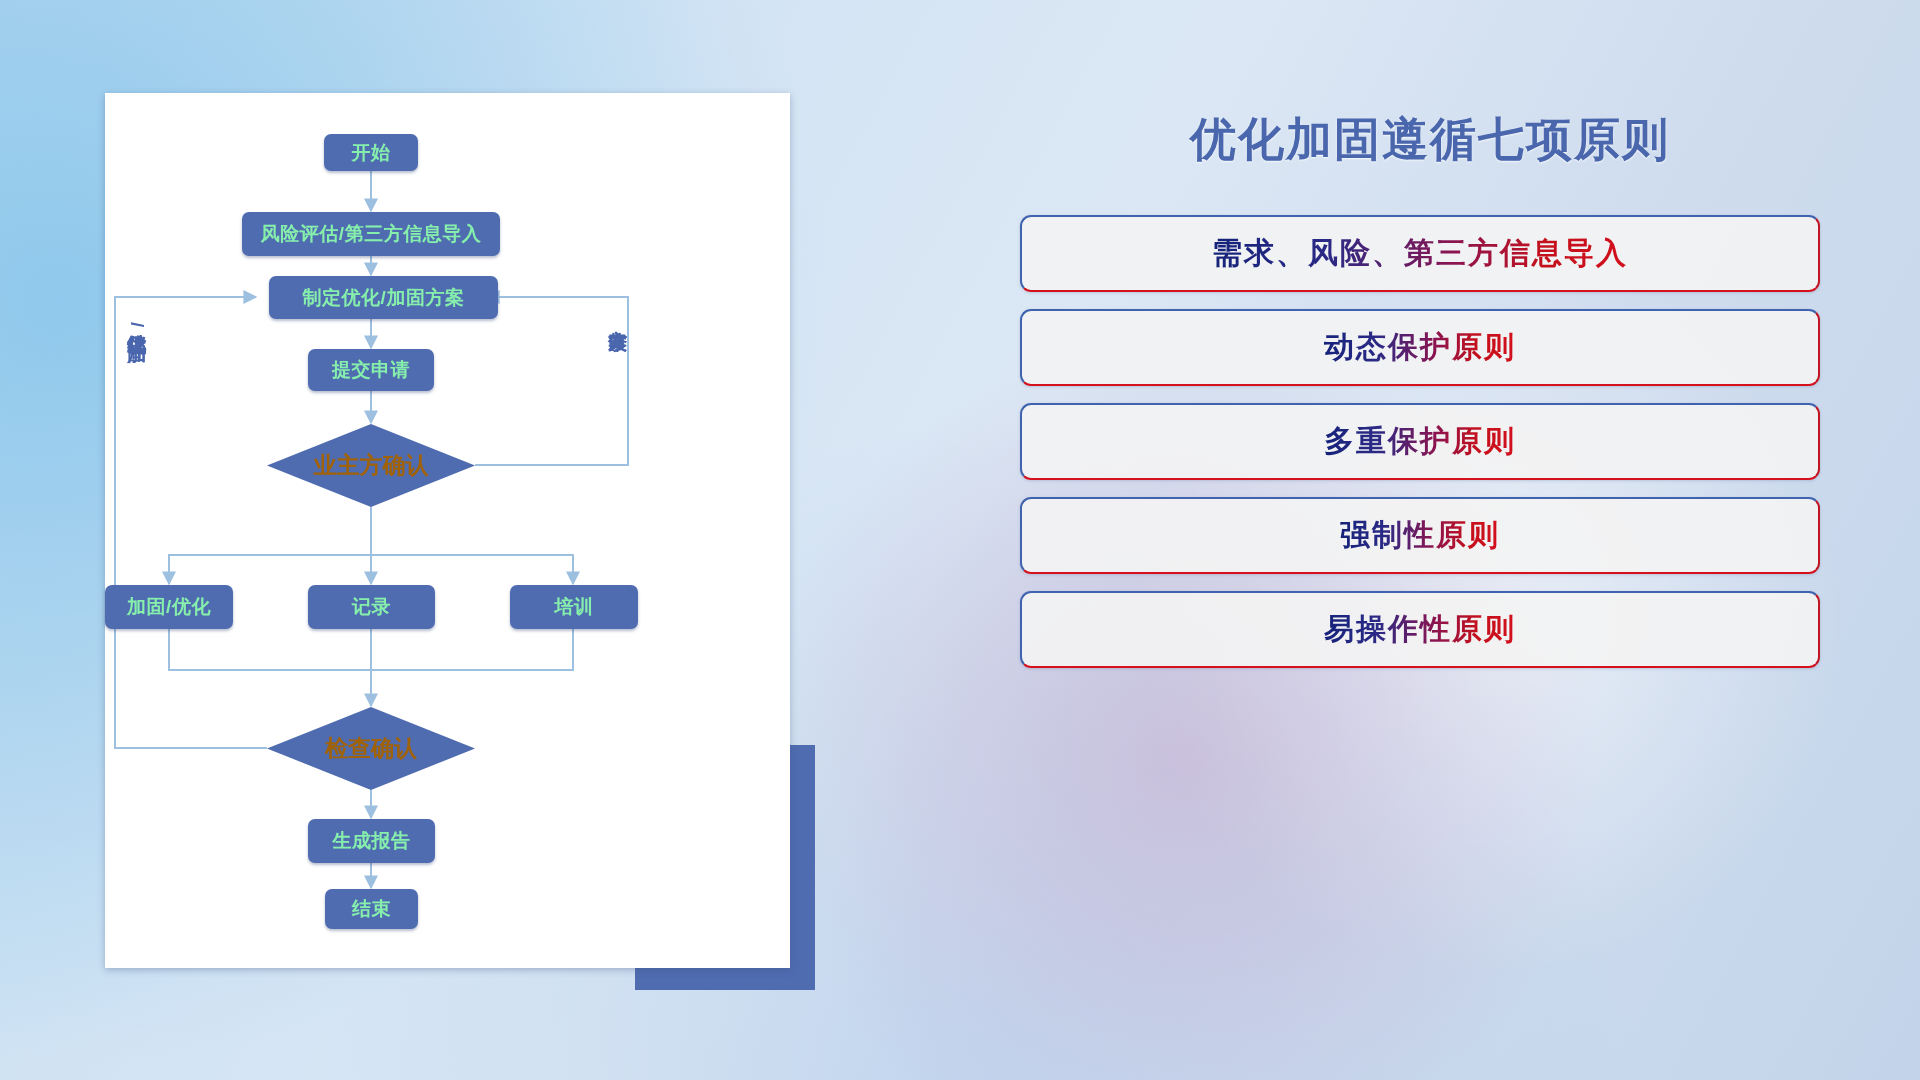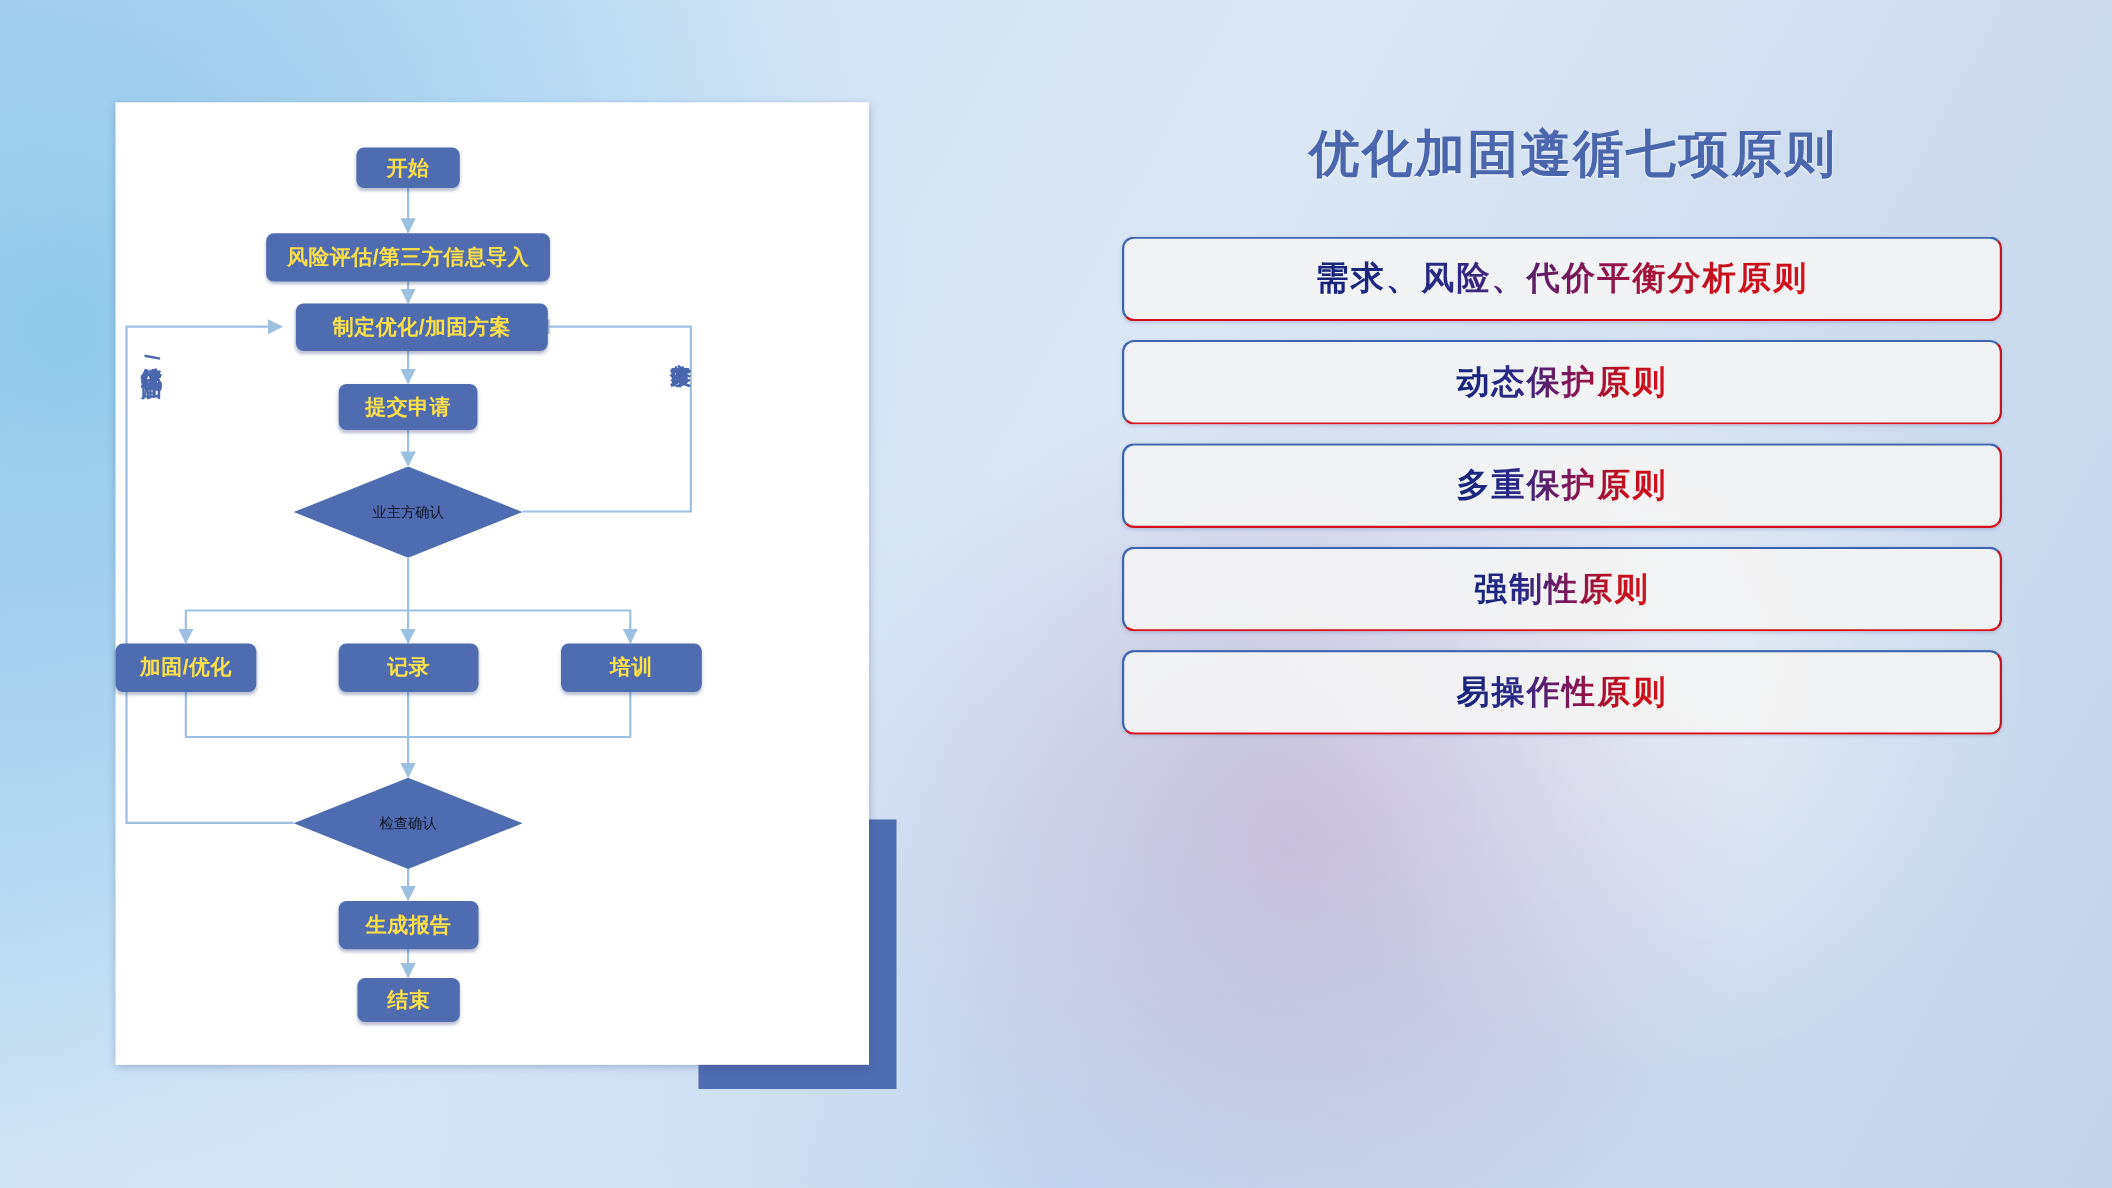--- a/index.html
+++ b/index.html
@@ -32,38 +32,38 @@
     left: 105px; top: 93px;
     width: 685px; height: 875px;
     background: #ffffff;
     box-shadow: 0 2px 7px rgba(60,80,130,0.35);
   }
   #flow-svg { position:absolute; left:0; top:0; width:685px; height:875px; }
 
   .node {
     position: absolute;
     background: #4f6cb0;
-    color: #fde047;
+    color: #86efac;
     border-radius: 7px;
     display: flex; align-items: center; justify-content: center;
     font-size: 19px; font-weight: 700;
     letter-spacing: 0.5px;
     white-space: nowrap;
     box-shadow: 0 2px 3px rgba(50,70,120,0.35);
   }
   .diamond-wrap { position: absolute; }
   .diamond-shape {
     position: absolute; left:0; top:0; width:100%; height:100%;
     background: #4f6cb0;
     clip-path: polygon(50% 0%, 100% 50%, 50% 100%, 0% 50%);
   }
   .diamond-label {
     position: absolute; left:0; top:0; width:100%; height:100%;
     display:flex; align-items:center; justify-content:center;
-    color:#0f172a; font-size:13px; font-weight:400; white-space:nowrap;
+    color:#a16207; font-size:23px; font-weight:700; white-space:nowrap;
   }
   .vlabel {
     position: absolute;
     writing-mode: vertical-rl;
     color: #4a66ad;
     font-size: 19px; font-weight: 700;
     line-height: 1.04;
     letter-spacing: 1px;
     white-space: nowrap;
   }
@@ -209,21 +209,21 @@
     <div class="vlabel" style="left:503px; top:222px;">方案修改</div>
   </div>
 
   <div id="right-pane">
 
     <div id="deck-title">优化加固遵循七项原则</div>
 
     <div id="card-list">
 
       <div class="p-card">
-        <span class="p-card-text">需求、风险、代价平衡分析原则</span>
+        <span class="p-card-text">需求、风险、第三方信息导入</span>
       </div>
 
 
       <div class="p-card">
         <span class="p-card-text">动态保护原则</span>
       </div>
 
       <div class="p-card">
         <span class="p-card-text">多重保护原则</span>
       </div>

